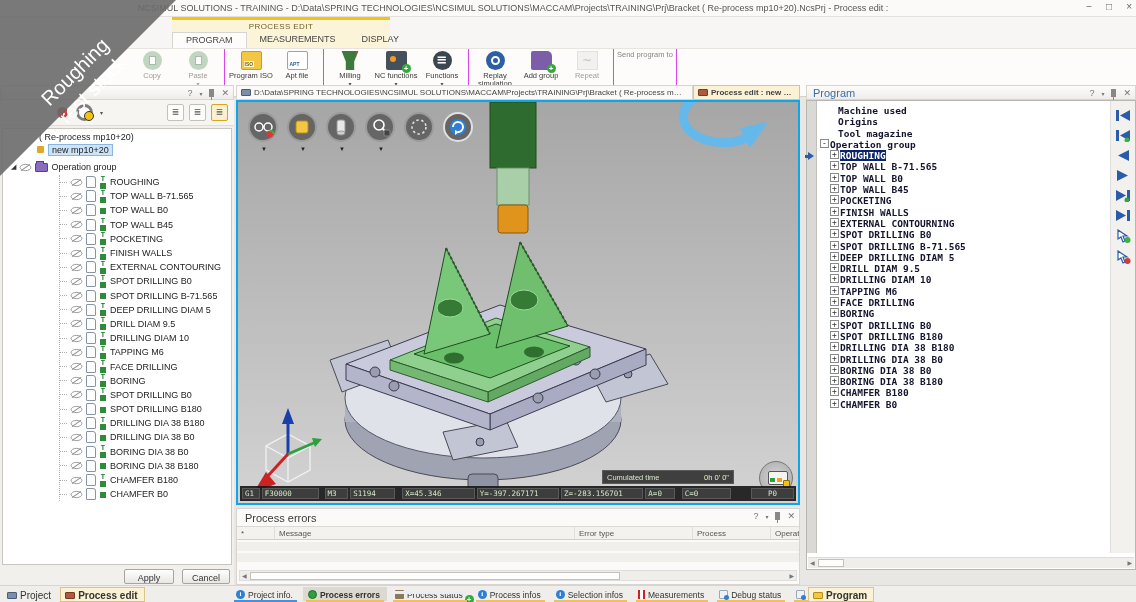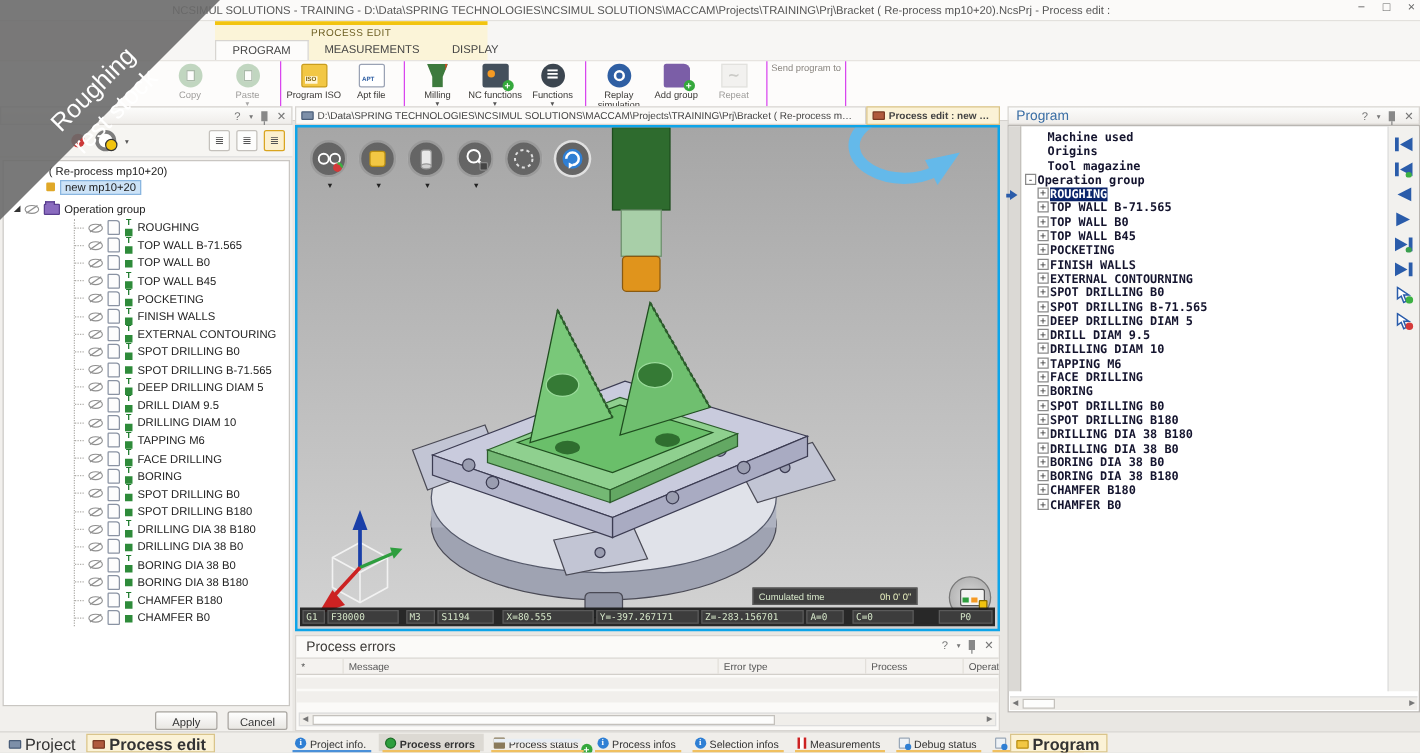--- a/index.html
+++ b/index.html
@@ -89,21 +89,21 @@
   .badges { width:8px; display:flex; flex-direction:column; align-items:center; line-height:6px; }
   .bt { color:#1d7a2c; font:700 7px/6px "Liberation Sans",sans-serif; }
   .bsq { width:6px; height:6px; background:#2e8b3a; margin-top:1px; }
   .lop-label { white-space:nowrap; }
   .lp-btns { position:absolute; left:0; top:484px; width:234px; height:16px; }
   .btn { position:absolute; height:15px; font-size:9px; color:#333; background:linear-gradient(#fefefe,#e9e7e3); border:1px solid #a8a5a0; border-radius:2px; text-align:center; padding-top:2px; }
 
   
   .bottombar { position:absolute; left:0; top:585px; width:1136px; height:17px; background:#f0eeea; border-top:1px solid #d8d5d1; }
   .ltabs { position:absolute; left:2px; top:1px; display:flex; gap:2px; }
-  .btab { display:flex; align-items:center; gap:3px; font-size:13px; color:#333; padding:1px 6px 0 4px; height:15px; border:1px solid transparent; }
+  .btab { display:flex; align-items:center; gap:3px; font-size:10px; color:#333; padding:1px 6px 0 4px; height:15px; border:1px solid transparent; }
   .btab[data-active="true"] { background:#fbf2d6; border-color:#d9c48a; font-weight:bold; }
   .fold-ic { display:inline-block; width:10px; height:7px; border-radius:1px; }
   .fold-blue { background:#7d8fa8; border:1px solid #4a5d78; }
   .fold-red { background:#b05a3c; border:1px solid #7a3a22; }
   .stabs { position:absolute; left:231px; top:1px; display:flex; gap:3px; }
   .stab { position:relative; display:flex; align-items:center; gap:3px; font-size:8.5px; color:#333; padding:1px 7px 0 5px; height:14px; }
   .stab[data-active="true"] { background:#dcd9d3; font-weight:bold; }
   .stab::after { content:""; position:absolute; left:3px; right:3px; bottom:-1px; height:2px; background:#f0c060; }
   .stab:first-child::after { background:#4a90d9; }
   .stic { display:inline-block; width:9px; height:9px; border-radius:50%; }
@@ -750,21 +750,21 @@
         </div>
       <div class="vp-status">
   <span class="seg">G1</span>
 
   <span class="seg">F30000</span>
 
   <span class="seg">M3</span>
 
   <span class="seg">S1194</span>
 
-  <span class="seg">X=80.555</span>
+  <span class="seg">X=45.346</span>
 
   <span class="seg">Y=-397.267171</span>
 
   <span class="seg">Z=-283.156701</span>
 
   <span class="seg">A=0</span>
 
   <span class="seg">C=0</span>
 
   <span class="seg">P0</span>

